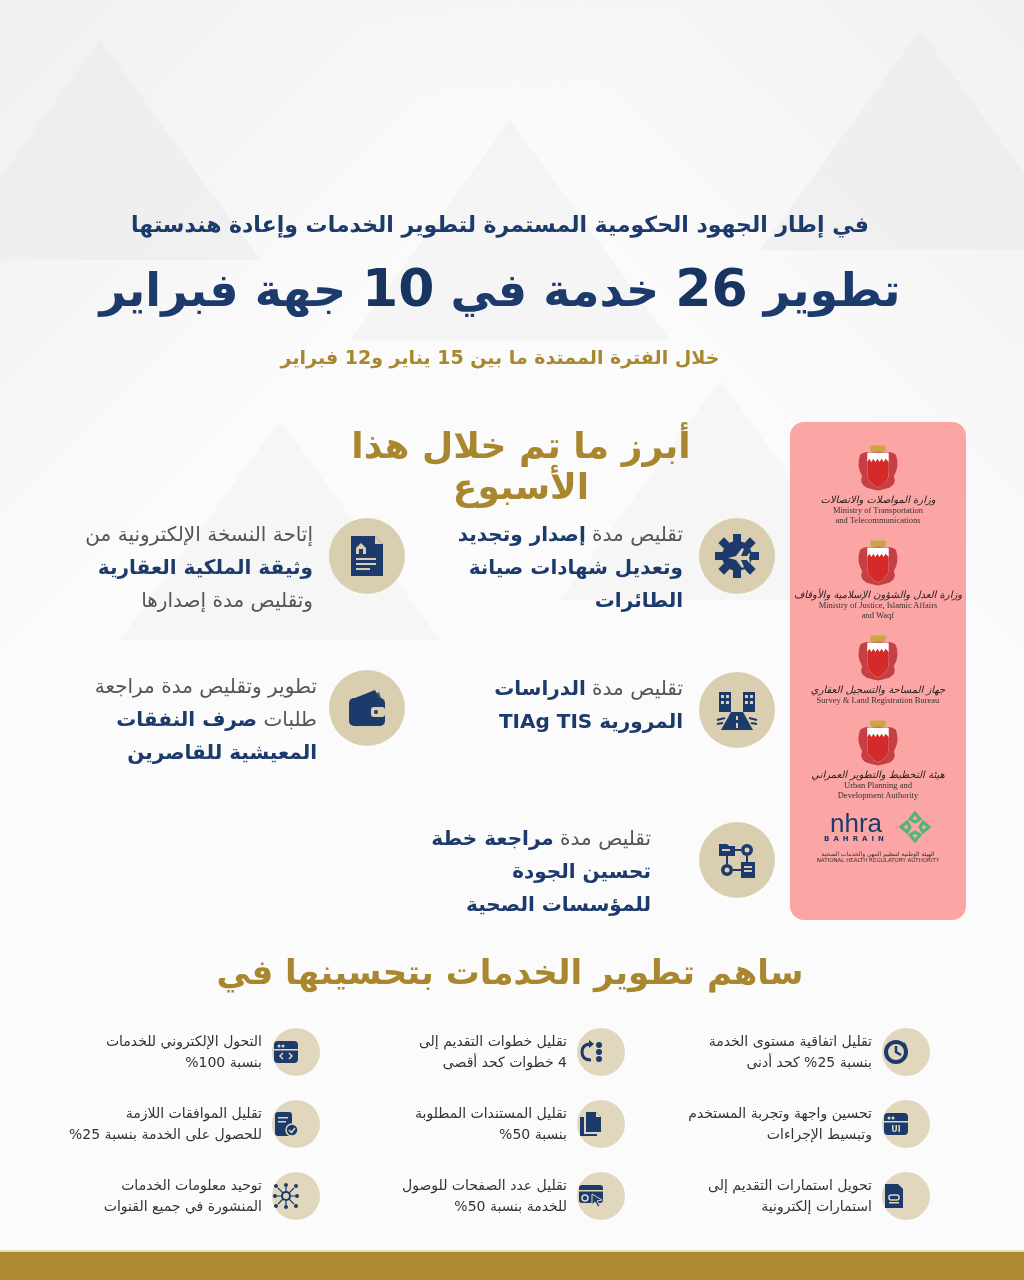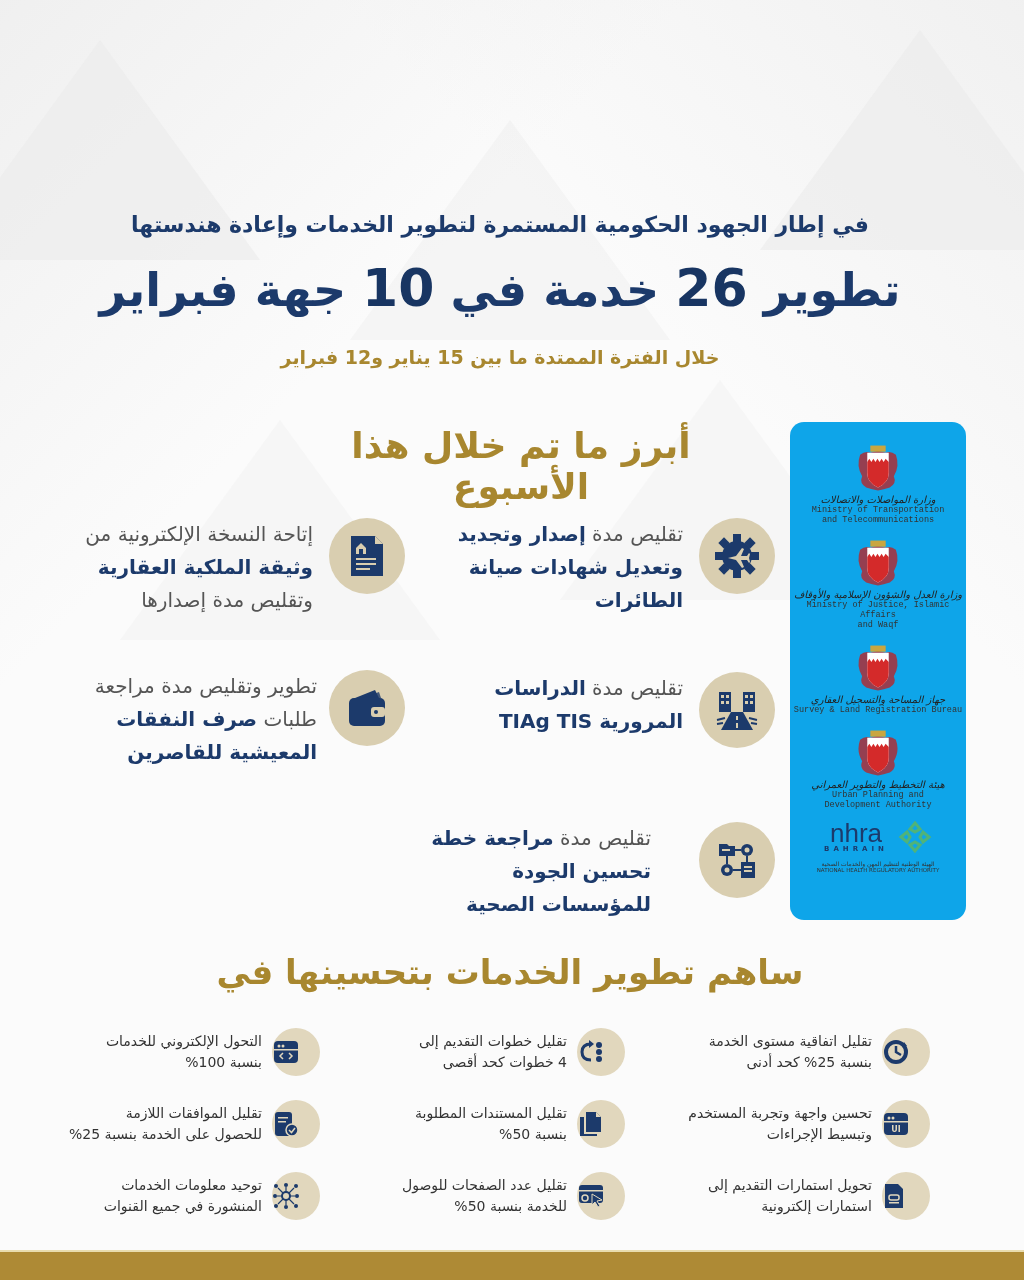--- a/index.html
+++ b/index.html
@@ -58,26 +58,26 @@
       flex: 0 0 auto; width: 76px; height: 76px; border-radius: 50%;
       background: #d9ceb0; display: flex; align-items: center; justify-content: center;
     }
     .hl-text { direction: rtl; text-align: right; font-size: 20px; line-height: 33px; color: #3a3a3a; }
     .hl-text .light { color: #555; font-weight: normal; }
     .hl-text .bold { color: #1c3a6b; font-weight: bold; }
 
     
     .ministries {
       position: absolute; left: 790px; top: 422px; width: 176px; height: 498px;
-      background: #0ea5e9; border-radius: 14px; padding-top: 18px;
+      background: #fca5a5; border-radius: 14px; padding-top: 18px;
     }
     .min-item { text-align: center; margin-bottom: 10px; }
     .min-crest { width: 46px; height: 52px; display: block; margin: 0 auto 2px; }
     .min-ar { font-family: "DejaVu Serif", serif; font-size: 10px; color: #222; direction: rtl; font-style: italic; }
-    .min-en { font-family: Liberation Mono, monospace; font-size: 8.5px; color: #333; line-height: 10px; text-align: center; }
+    .min-en { font-family: Liberation Serif, serif; font-size: 8.5px; color: #333; line-height: 10px; text-align: center; }
     .nhra { margin-top: 6px; text-align: center; }
     .nhra-row { display: flex; align-items: center; justify-content: center; gap: 10px; }
     .nhra-word { font-family: "Liberation Sans", sans-serif; font-size: 26px; color: #1c3a6b; line-height: 24px; }
     .nhra-sub { font-size: 7px; letter-spacing: 4px; color: #1c3a6b; font-weight: bold; }
     .nhra-ar { font-size: 6px; color: #333; direction: rtl; margin-top: 6px; }
     .nhra-en { font-size: 5.5px; color: #333; }
 
     
     .contrib-title { top: 952px; left: 200px; width: 620px; font-size: 34px; }
     .c-item { position: absolute; display: flex; flex-direction: row-reverse; align-items: center; gap: 10px; width: 290px; }

